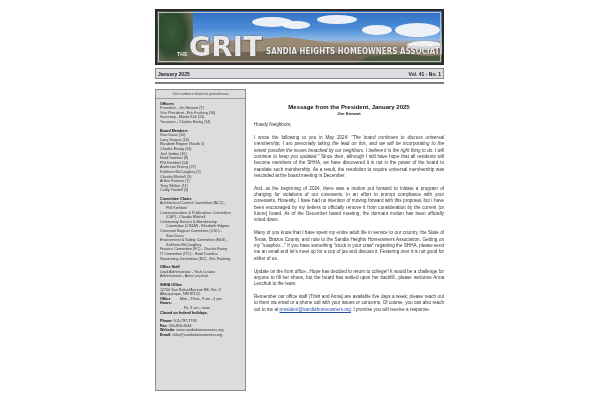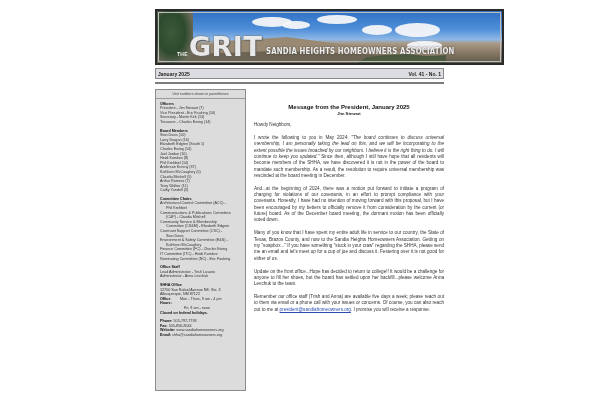--- a/index.html
+++ b/index.html
@@ -1,19 +1,19 @@
 <!DOCTYPE html>
 <html><head>
 <meta charset="utf-8">
 <style>
   html, body { margin: 0; padding: 0; background: #ffffff; }
   body { width: 600px; height: 400px; position: relative; overflow: hidden; font-family: "Liberation Sans", sans-serif; }
   .page { position: absolute; left: 155px; top: 9px; width: 291px; }
 
-  .banner { position: relative; width: 349px; height: 56px; border: 2px solid #2a2a2a; box-sizing: border-box; overflow: hidden;
+  .banner { position: relative; width: 289px; height: 56px; border: 2px solid #2a2a2a; box-sizing: border-box; overflow: hidden;
     background: linear-gradient(180deg, #2e6fc4 0%, #4f8fd8 35%, #8fb8e6 55%, #a99a87 62%, #8c7c68 78%, #5e5a4a 100%); }
   .banner .inner { position: absolute; inset: 1px; border: 1px solid #bdbdbd; }
   .cloud { position: absolute; background: #f4f6f9; border-radius: 50%; opacity: 0.95; }
   .mountain { position: absolute; left: 0; right: 0; bottom: 0; height: 30px; }
   .tree { position: absolute; left: 0; top: 0; width: 36px; height: 54px;
     background: radial-gradient(ellipse at 40% 40%, #3b5b3a 0%, #2d4a2e 45%, #6b6a58 75%, transparent 100%); }
   .logo { position: absolute; left: 20px; bottom: 4px; display: flex; align-items: flex-end; }
   .logo .the { font-size: 5px; color: #f0f0f0; font-weight: bold; margin-right: 1px; margin-bottom: 2px; letter-spacing: 0.3px; }
   .logo .grit { font-size: 27px; line-height: 24px; font-weight: bold; color: #e9e9e9; letter-spacing: 0.5px;
     text-shadow: 0 0 2px #555, 1px 1px 0 #6a6a6a; font-family: "DejaVu Sans", sans-serif; }

